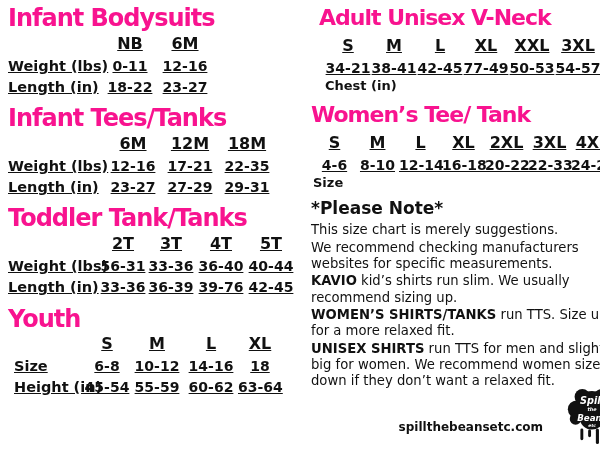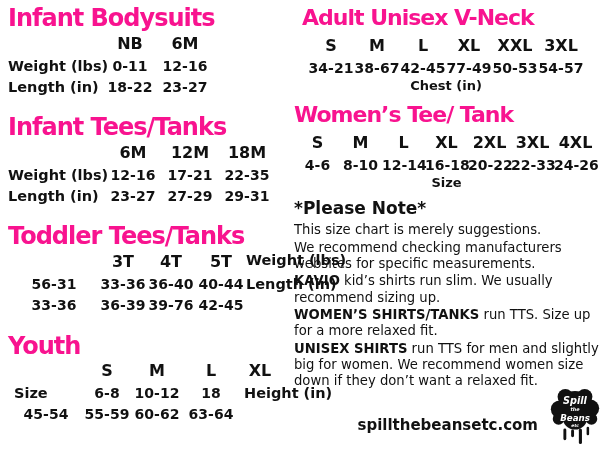--- a/index.html
+++ b/index.html
@@ -1,55 +1,55 @@
 <!DOCTYPE html>
 <html style="--pink: #f8138f; --ink: #111111;"><head>
 <meta charset="utf-8">
 <style>
   :root { --pink:#f8138f; --ink:#111111; }
   * { box-sizing: border-box; }
   html,body { margin:0; padding:0; background:#ffffff; }
   body { width:600px; height:450px; overflow:hidden;
          font-family:"DejaVu Sans", sans-serif; color:var(--ink); }
   .page { position:relative; width:600px; height:450px; padding:6px 4px 0 8px;
-          display:flex; gap:0; }
+          display:flex; gap:17px; }
   .col-left { width:280px; flex:0 0 280px; }
   .col-right { flex:1; position:relative; padding-left:6px; }
 
   h2 { margin:0; color:var(--pink); font-weight:bold; letter-spacing:-1px; line-height:1.05; }
   .t-left  { font-size:24px; }
   .t-right { font-size:22px; padding-left:8px; }
 
-  .sec + .sec { margin-top:18px; }
-
-  .tbl { display:grid; }
+  .sec + .sec { margin-top:9px; }
+
+  .tbl { display:grid;text-decoration:underline; }
   .c { font-weight:bold; font-size:14px; text-align:center; padding:2.5px 0;
        white-space:nowrap; }
   .hd { font-size:16px; }
   .lab { text-align:left; font-size:14.5px; }
 
   .g-bs { grid-template-columns:96px 52px 58px; }
   .g-it { grid-template-columns:96px 58px 56px 58px; }
   .g-tt { grid-template-columns:92px 46px 50px 50px 50px; }
   .g-y  { grid-template-columns:76px 46px 54px 54px 44px; }
   .g-y .lab { padding-left:6px; }
 
   .g-av { grid-template-columns:repeat(6,46px); margin-left:14px; margin-top:4px; }
   .g-wt { grid-template-columns:repeat(7,43px); margin-left:2px;  margin-top:4px; }
-  .tfoot { font-weight:bold; font-size:13px; text-align:center; }
+  .tfoot { font-weight:bold; font-size:13px; }
   .f-av { width:276px; margin-left:14px; }
   .f-wt { width:301px; margin-left:2px; }
 
   .note { margin-top:8px; width:312px; }
   .note h3 { margin:0 0 4px; font-size:17px; font-weight:bold; color:var(--ink); }
   .note p { margin:0 0 1px; font-size:13.2px; line-height:1.24; }
   .note b { font-weight:bold; }
 
-  .website { position:absolute; right:68px; bottom:16px;
-             font-weight:bold; font-size:15px; white-space:nowrap;margin-left:27px; }
+  .website { position:absolute; right:80px; bottom:16px;
+             font-weight:bold; font-size:12px; white-space:nowrap;margin-left:27px; }
   .logo { position:absolute; right:2px; bottom:0; }
   .logo text { font-family:"DejaVu Sans", sans-serif; fill:#ffffff;
                font-style:italic; font-weight:bold; text-anchor:middle; }
 </style>
 </head>
 <body>
 
 <div class="page">
 
   <div class="col-left">
@@ -81,23 +81,24 @@
         <div class="c">17-21</div>
         <div class="c">22-35</div>
         <div class="c lab">Length (in)</div>
         <div class="c">23-27</div>
         <div class="c">27-29</div>
         <div class="c">29-31</div>
       </div>
     </section>
 
     <section class="sec">
-      <h2 class="t-left">Toddler Tees/Tanks</h2>
+      <h2 class="t-left">Toddler Tank/Tanks</h2>
       <div class="tbl g-tt">
         <div class="c lab"></div>
+        <div class="c hd">2T</div>
         <div class="c hd">3T</div>
         <div class="c hd">4T</div>
         <div class="c hd">5T</div>
         <div class="c lab">Weight (lbs)</div>
         <div class="c">56-31</div>
         <div class="c">33-36</div>
         <div class="c">36-40</div>
         <div class="c">40-44</div>
         <div class="c lab">Length (in)</div>
         <div class="c">33-36</div>
@@ -111,20 +112,21 @@
       <h2 class="t-left">Youth</h2>
       <div class="tbl g-y">
         <div class="c lab"></div>
         <div class="c hd">S</div>
         <div class="c hd">M</div>
         <div class="c hd">L</div>
         <div class="c hd">XL</div>
         <div class="c lab">Size</div>
         <div class="c">6-8</div>
         <div class="c">10-12</div>
+        <div class="c">14-16</div>
         <div class="c">18</div>
         <div class="c lab">Height (in)</div>
         <div class="c">45-54</div>
         <div class="c">55-59</div>
         <div class="c">60-62</div>
         <div class="c">63-64</div>
       </div>
     </section>
 
   </div>
@@ -134,21 +136,21 @@
     <section>
       <h2 class="t-right">Adult Unisex V-Neck</h2>
       <div class="tbl g-av">
         <div class="c hd">S</div>
         <div class="c hd">M</div>
         <div class="c hd">L</div>
         <div class="c hd">XL</div>
         <div class="c hd">XXL</div>
         <div class="c hd">3XL</div>
         <div class="c">34-21</div>
-        <div class="c">38-67</div>
+        <div class="c">38-41</div>
         <div class="c">42-45</div>
         <div class="c">77-49</div>
         <div class="c">50-53</div>
         <div class="c">54-57</div>
       </div>
       <div class="tfoot f-av">Chest (in)</div>
     </section>
 
     <section style="margin-top:10px;">
       <h2 class="t-right" style="padding-left:0;">Women’s Tee/ Tank</h2>

